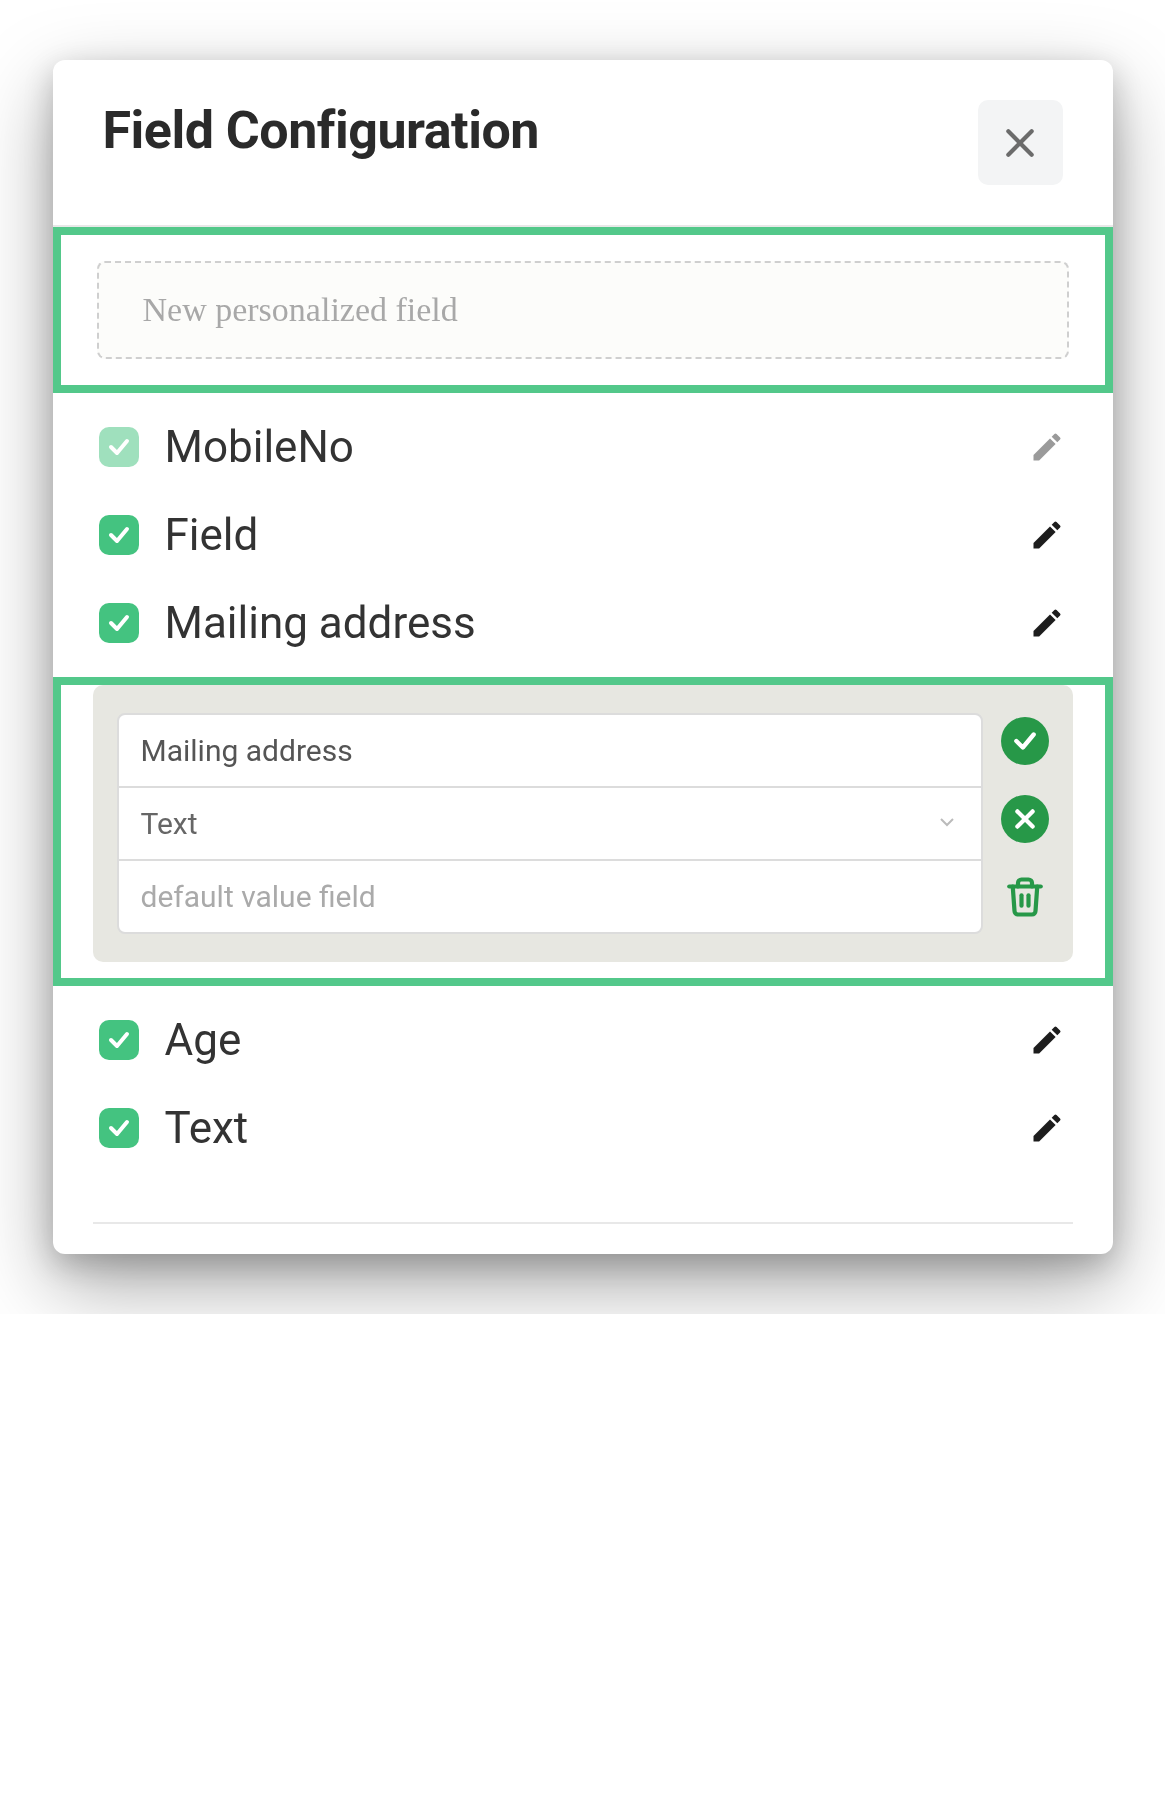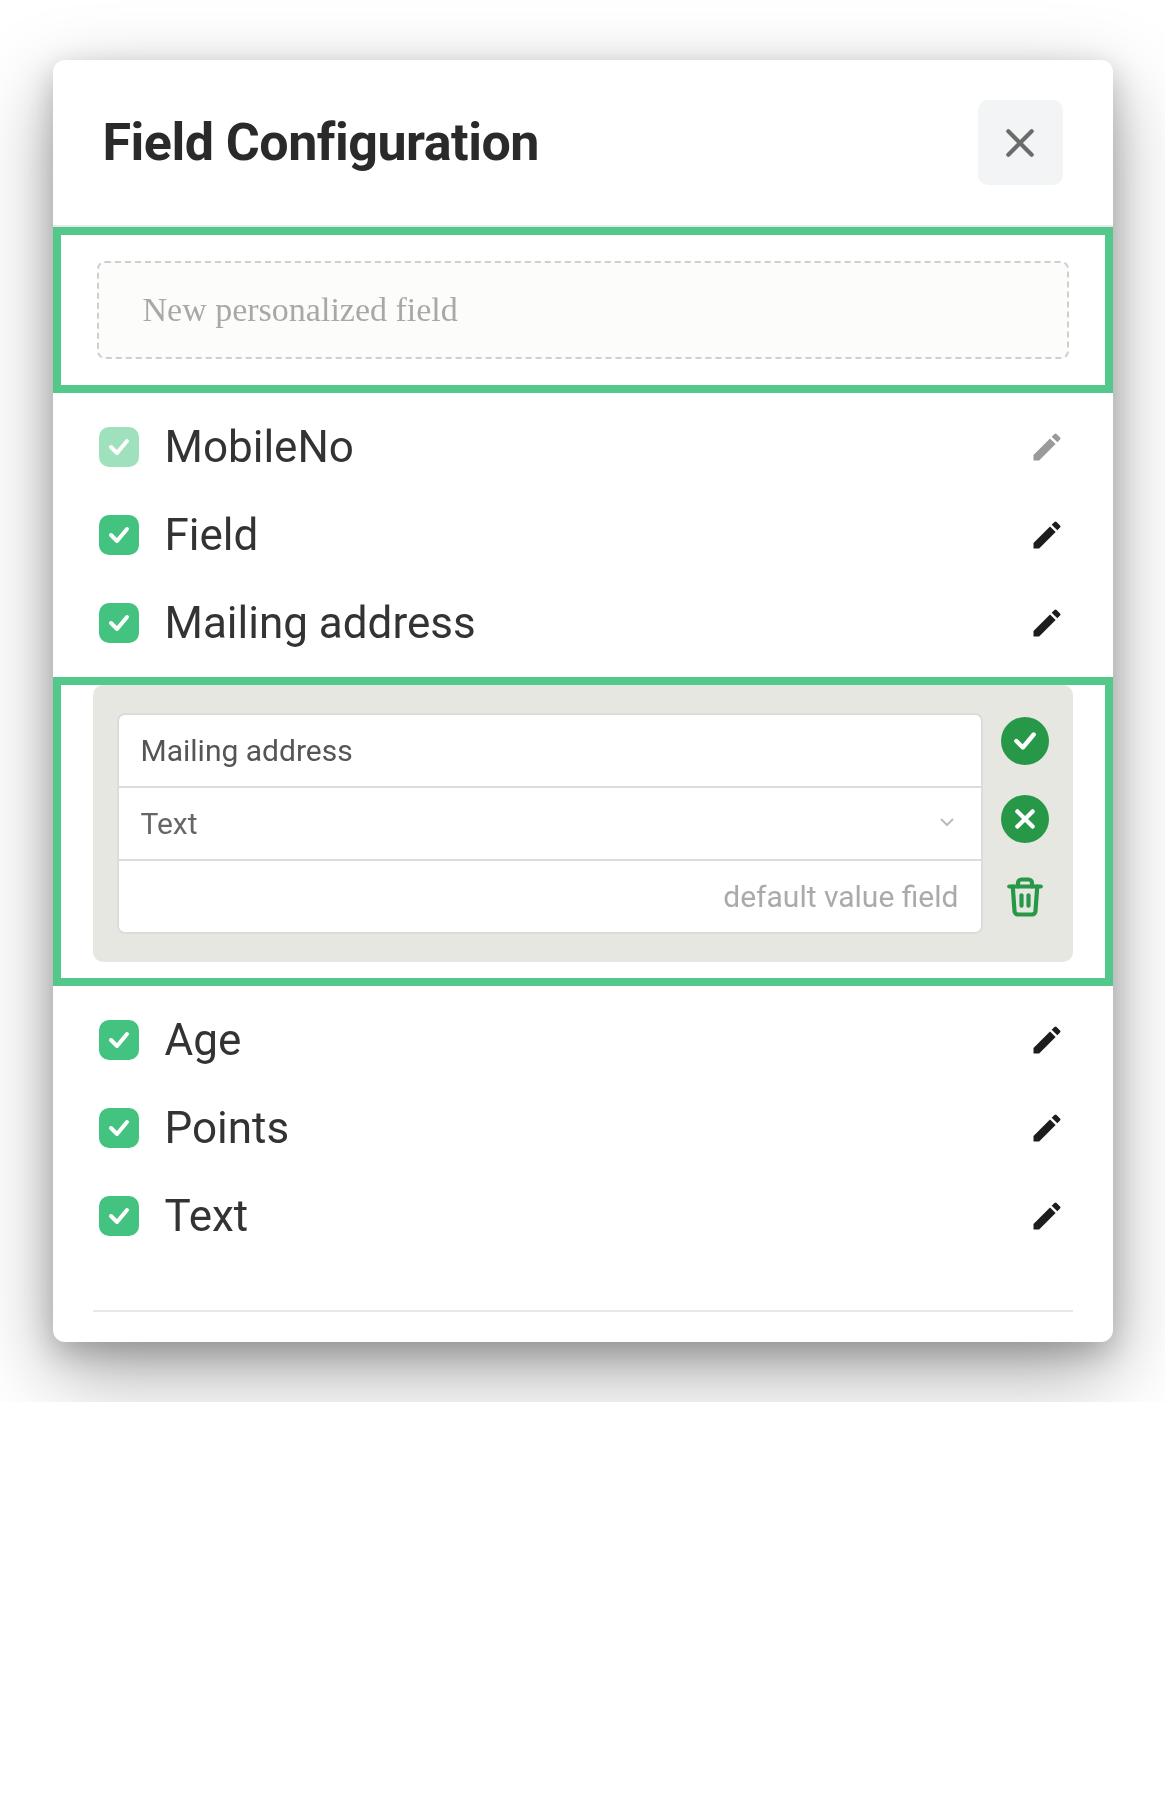--- a/index.html
+++ b/index.html
@@ -14,21 +14,20 @@
       width: 1060px;
       background: #fff;
       border-radius: 12px;
       box-shadow: 0 30px 80px rgba(0,0,0,0.35), 0 10px 30px rgba(0,0,0,0.2);
       position: relative;
       overflow: hidden;
       padding-bottom: 30px;
     }
     .panel-header {
       display: flex;
-      align-items: center;
       justify-content: space-between;
       padding: 40px 50px 40px 50px;
       border-bottom: 2px solid #e8e8e8;
     }
     .panel-title {
       font-size: 52px;
       font-weight: 700;
       color: #2a2a2a;
       letter-spacing: -0.5px;
     }
@@ -132,21 +131,21 @@
     .ep-input { border-radius: 8px 8px 0 0; border-bottom-width:1px; }
     .ep-select {
       border-radius: 0;
       border-top-width:1px;
       border-bottom-width:1px;
       display:flex; align-items:flex-end; justify-content:space-between;
       cursor:pointer;
     }
     .ep-select span { color:#666; }
     .ep-select .chev { color:#bbb; }
-    .ep-default { border-radius: 0 0 8px 8px; border-top-width:1px; color:#15803d;text-align:right; }
+    .ep-default { border-radius: 0 0 8px 8px; border-top-width:1px; color:#15803d; }
     .ep-default::placeholder { color:#aaa; }
 
     .edit-actions {
       display: flex;
       flex-direction: column;
       gap: 30px;
       padding-top: 4px;
       align-items: center;
     }
     .circ-btn {
@@ -288,37 +287,24 @@
             <path d="M3 17.25V21h3.75l11-11-3.75-3.75-11 11zM20.7 7.04a1 1 0 0 0 0-1.41l-2.34-2.34a1 1 0 0 0-1.41 0l-1.83 1.83 3.75 3.75 1.83-1.83z"></path>
           </svg>
       </div>
     </div>
     <div class="field-row">
       <div class="checkbox">
         <svg viewBox="0 0 24 24" fill="none" stroke="#fff" stroke-width="4" stroke-linecap="round" stroke-linejoin="round">
             <polyline points="4 12 10 18 20 6"></polyline>
           </svg>
       </div>
-      <div class="field-label">Points</div>
+      <div class="field-label">Text</div>
       <div class="edit-icon">
         <svg viewBox="0 0 24 24" fill="#1d1d1d">
             <path d="M3 17.25V21h3.75l11-11-3.75-3.75-11 11zM20.7 7.04a1 1 0 0 0 0-1.41l-2.34-2.34a1 1 0 0 0-1.41 0l-1.83 1.83 3.75 3.75 1.83-1.83z"></path>
           </svg>
       </div>
     </div>
-    <div class="field-row">
-      <div class="checkbox">
-        <svg viewBox="0 0 24 24" fill="none" stroke="#fff" stroke-width="4" stroke-linecap="round" stroke-linejoin="round">
-            <polyline points="4 12 10 18 20 6"></polyline>
-          </svg>
-      </div>
-      <div class="field-label">Text</div>
-      <div class="edit-icon">
-        <svg viewBox="0 0 24 24" fill="#1d1d1d">
-            <path d="M3 17.25V21h3.75l11-11-3.75-3.75-11 11zM20.7 7.04a1 1 0 0 0 0-1.41l-2.34-2.34a1 1 0 0 0-1.41 0l-1.83 1.83 3.75 3.75 1.83-1.83z"></path>
-          </svg>
-      </div>
-    </div>
   </div>
 
   <div class="bottom-rule"></div>
 
 </div>
 
 </body></html>

